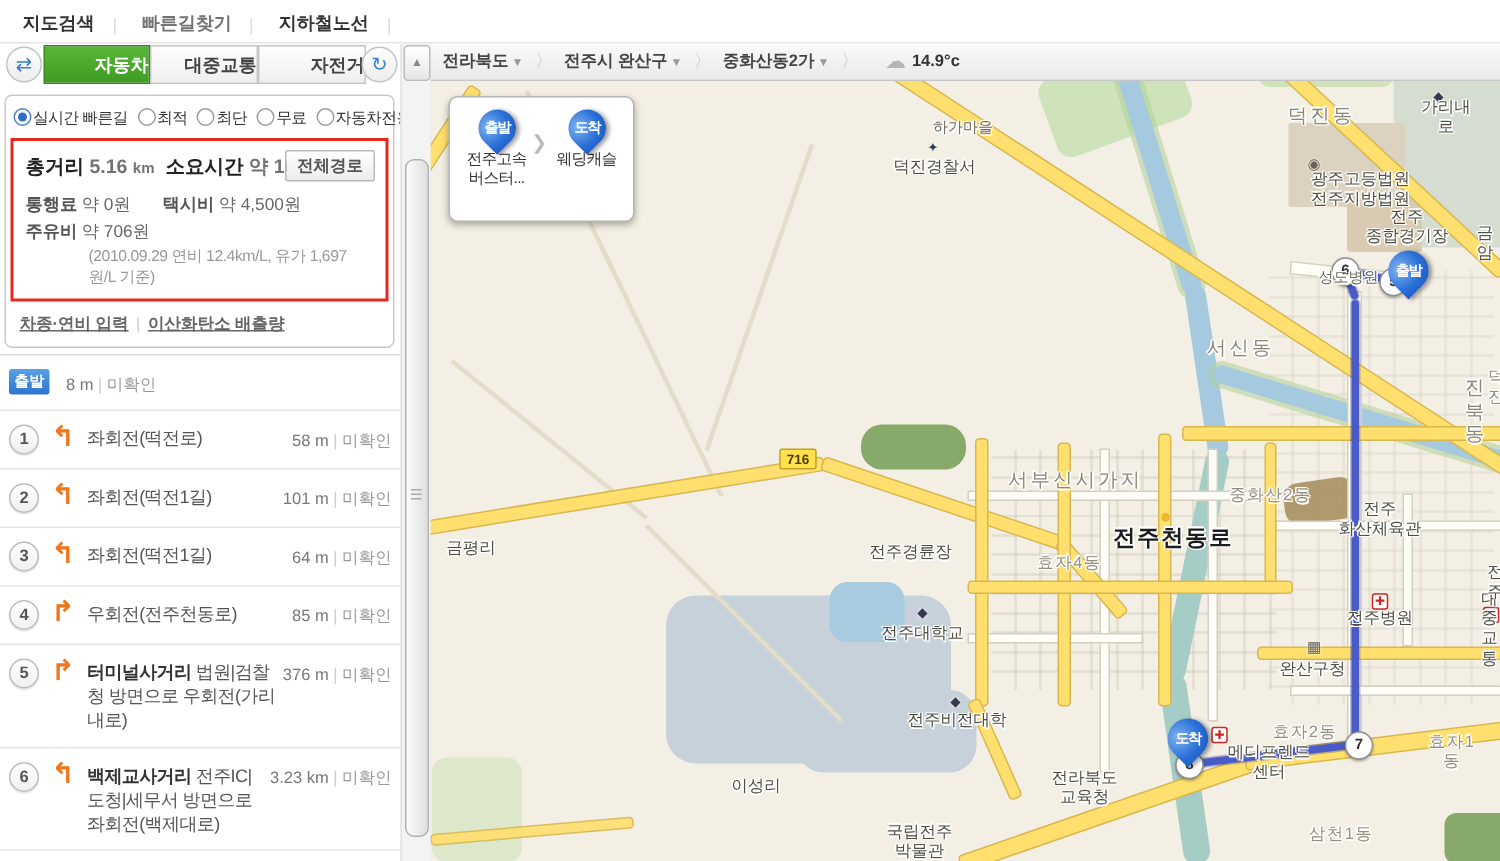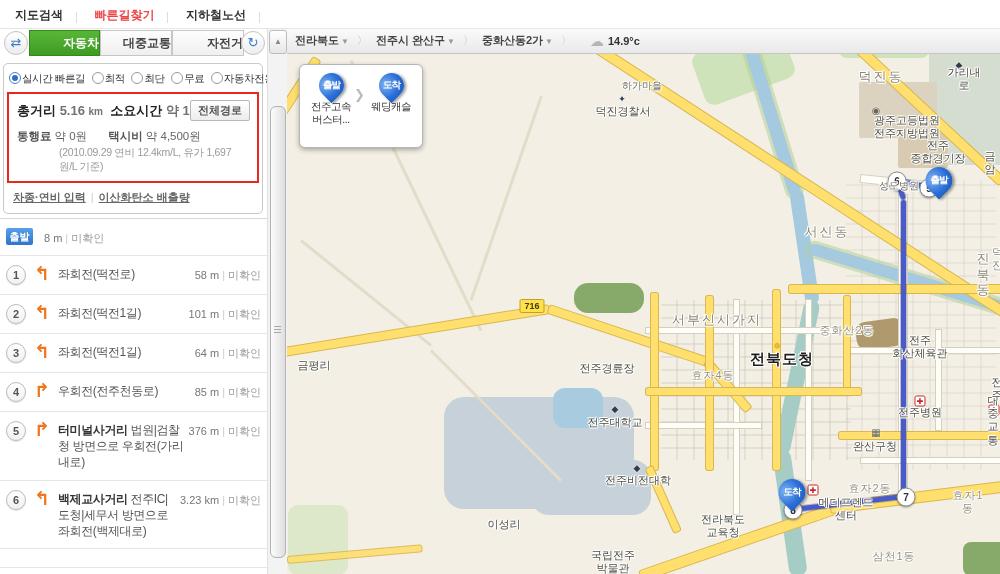--- a/index.html
+++ b/index.html
@@ -1,21 +1,21 @@
 <!DOCTYPE html>
 <html><head>
 <meta charset="utf-8">
 <style>
   html,body{margin:0;padding:0;}
   body{width:1000px;height:574px;overflow:hidden;position:relative;background:#fff;
        font-family:"Liberation Sans","DejaVu Sans",sans-serif;-webkit-font-smoothing:antialiased;}
   
   #topnav{position:absolute;left:0;top:0;width:1000px;height:28px;background:#fff;border-bottom:1px solid #e6e6e6;z-index:30;}
   #topnav .nav-item{display:inline-block;font-size:12px;font-weight:bold;color:#333;padding:7px 13px 0 13px;cursor:pointer;}
-  #topnav .nav-item.active{color:#ef4444;}
+  #topnav .nav-item.active{color:#737373;}
   #topnav .nav-sep{display:inline-block;width:1px;height:11px;background:#ddd;vertical-align:middle;margin-top:6px;}
   
   #sidebar{position:absolute;left:0;top:28px;width:267px;height:546px;background:#fff;z-index:20;overflow:hidden;}
   #tabbar{position:relative;height:33px;}
   .circ-btn{position:absolute;top:3px;width:22px;height:22px;border:1px solid #c3c3c3;border-radius:50%;
             background:linear-gradient(#fff,#ededed);color:#3a7fd0;font-size:13px;line-height:21px;text-align:center;cursor:pointer;}
   #tabs{position:absolute;left:29px;top:2px;display:flex;}
   .tab{width:70px;height:24px;line-height:24px;text-align:right;font-size:12px;font-weight:bold;color:#444;
        background:linear-gradient(#fdfdfd,#efefef);border:1px solid #c6c6c6;cursor:pointer;}
   .tab.active{width:69px;background:linear-gradient(#58b637,#3f9c23);border:1px solid #35881c;color:#fff;}
@@ -167,20 +167,23 @@
         <span>총거리</span>
         <span class="red"><span>5.16</span> <span class="unit">km</span></span>
         &nbsp;<span>소요시간</span>
         <span class="red">약 16분</span>
         <span id="fullroute">전체경로</span>
       </div>
       <div class="sum-line2">
         <b>통행료</b><span>약 0원</span><span class="gap"></span>
         <b>택시비</b><span>약 4,500원</span>
       </div>
+      <div class="sum-line2" style="margin-top:3px;">
+        <b>주유비</b><span>약 706원</span>
+      </div>
       <div class="sum-note">(2010.09.29 연비 12.4km/L, 유가 1,697원/L 기준)</div>
     </div>
     <div id="linksrow">
       <a>차종·연비 입력</a><span class="sep">|</span><a>이산화탄소 배출량</a>
     </div>
   </div>
 
   <div id="routelist">
     <div class="r-row">
       <span class="r-badge">출발</span>
@@ -358,21 +361,21 @@
         <div class="mlbl town2" style="left: 620px; top: 73px;">광주고등법원
 전주지방법원</div>
         <div class="mlbl town2" style="left: 651px; top: 98px;">전주
 종합경기장</div>
         <div class="mlbl" style="left: 703px; top: 109px;">금암</div>
         <div class="mlbl small" style="left: 612px; top: 132px;">성도병원</div>
         <div class="mlbl area" style="left: 540px; top: 178px;">서신동</div>
         <div class="mlbl area2" style="left: 711px; top: 205px;">덕진</div>
         <div class="mlbl area" style="left: 697px; top: 220px;">진북동</div>
         <div class="mlbl area" style="left: 430px; top: 266px;">서부신시가지</div>
-        <div class="mlbl big" style="left: 495px; top: 305px;">전북도청</div>
+        <div class="mlbl big" style="left: 495px; top: 305px;">전주천동로</div>
         <div class="mlbl area2" style="left: 426px; top: 322px;">효자4동</div>
         <div class="mlbl" style="left: 320px; top: 315px;">전주경륜장</div>
         <div class="mlbl" style="left: 27px; top: 312px;">금평리</div>
         <div class="mlbl area2" style="left: 560px; top: 277px;">중화산2동</div>
         <div class="mlbl town2" style="left: 633px; top: 293px;">전주
 화산체육관</div>
         <div class="mlbl" style="left: 633px; top: 359px;">전주병원</div>
         <div class="mlbl" style="left: 706px; top: 366px;">대중교통</div>
         <div class="mlbl" style="left: 710px; top: 335px;">전주</div>
         <div class="mlbl" style="left: 588px; top: 393px;">완산구청</div>

